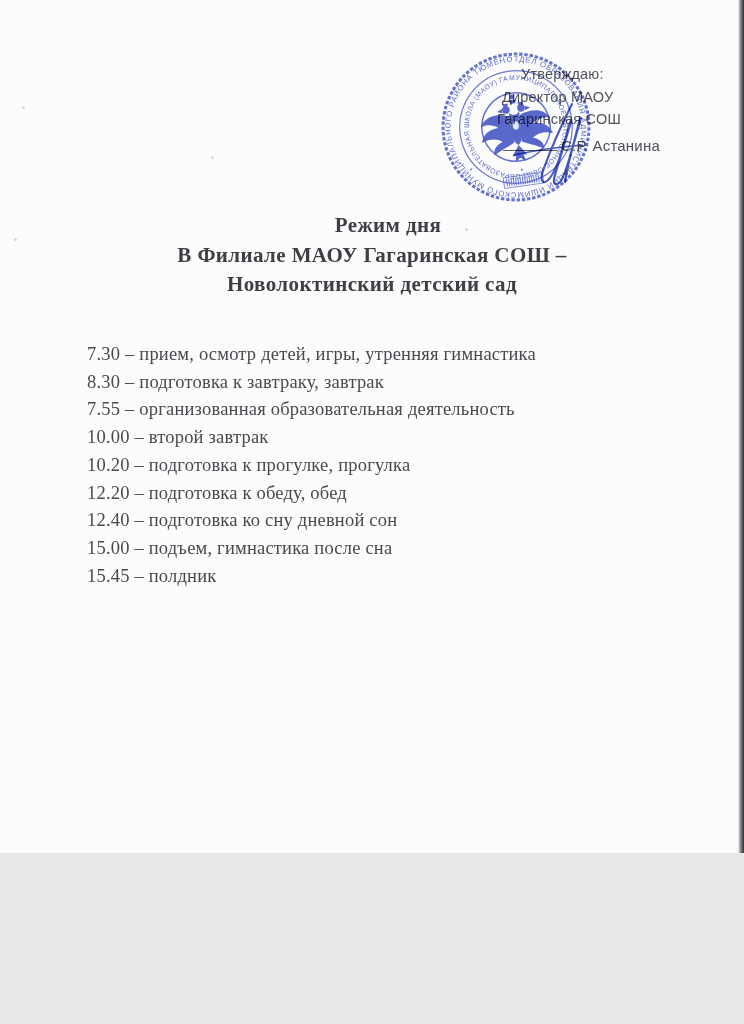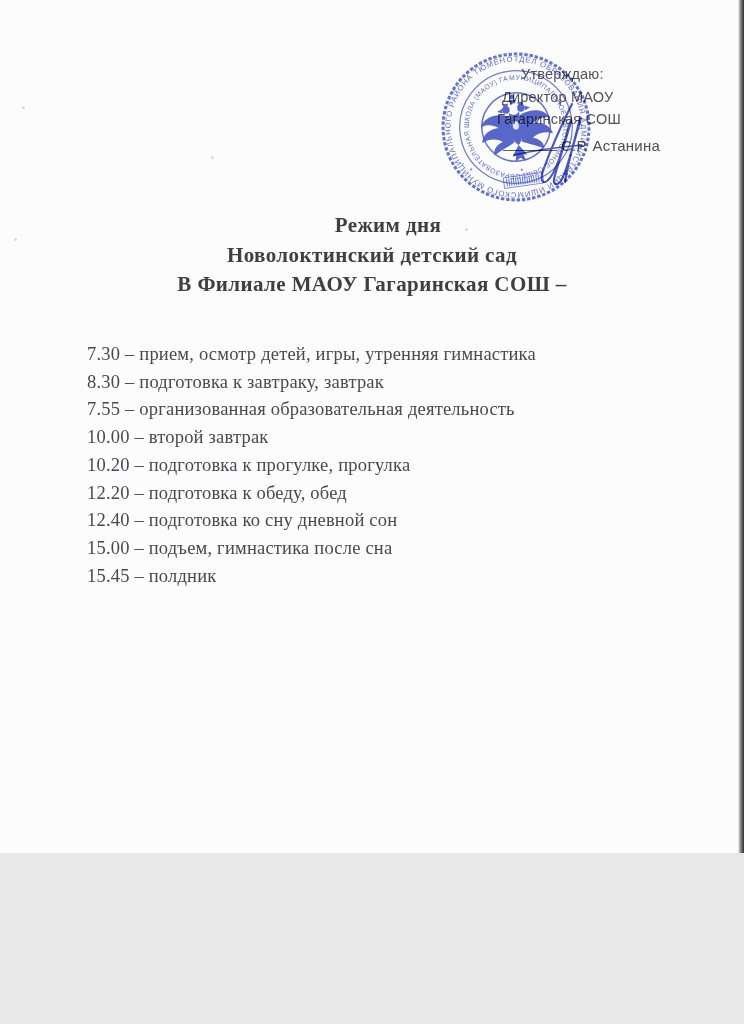--- a/index.html
+++ b/index.html
@@ -143,22 +143,22 @@
     <svg width="92" height="96" viewBox="0 0 92 96">
       <g fill="none" stroke="#3547b8" stroke-width="2.1" stroke-linecap="round" opacity=".9">
         <path d="M64 6 C56 22 44 48 36 70 C32 80 33 87 39 83 C48 76 55 50 60 31 C62 24 64 19 62 27 C56 48 48 72 46 81 C45 88 50 88 54 81 C60 69 66 44 70 28 C72 20 74 16 72 24 C66 44 59 70 57 84"></path>
         <path d="M6 57 C28 52 52 49 74 47" stroke-width="1.4"></path>
       </g>
     </svg>
   </div>
 
   <div class="title-block">
     <div class="title-line1">Режим дня</div>
+    <div>В Филиале МАОУ Гагаринская СОШ –</div>
     <div>Новолоктинский детский сад</div>
-    <div>В Филиале МАОУ Гагаринская СОШ –</div>
   </div>
 
   <div class="schedule" id="schedule-list">
     <div class="sched-row"><span>7.30</span> <span>–</span> <span>прием, осмотр детей, игры, утренняя гимнастика</span></div>
 
     <div class="sched-row"><span>8.30</span> <span>–</span> <span>подготовка к завтраку, завтрак</span></div>
 
     <div class="sched-row"><span>7.55</span> <span>–</span> <span>организованная образовательная деятельность</span></div>
 
     <div class="sched-row"><span>10.00</span> <span>–</span> <span>второй завтрак</span></div>

